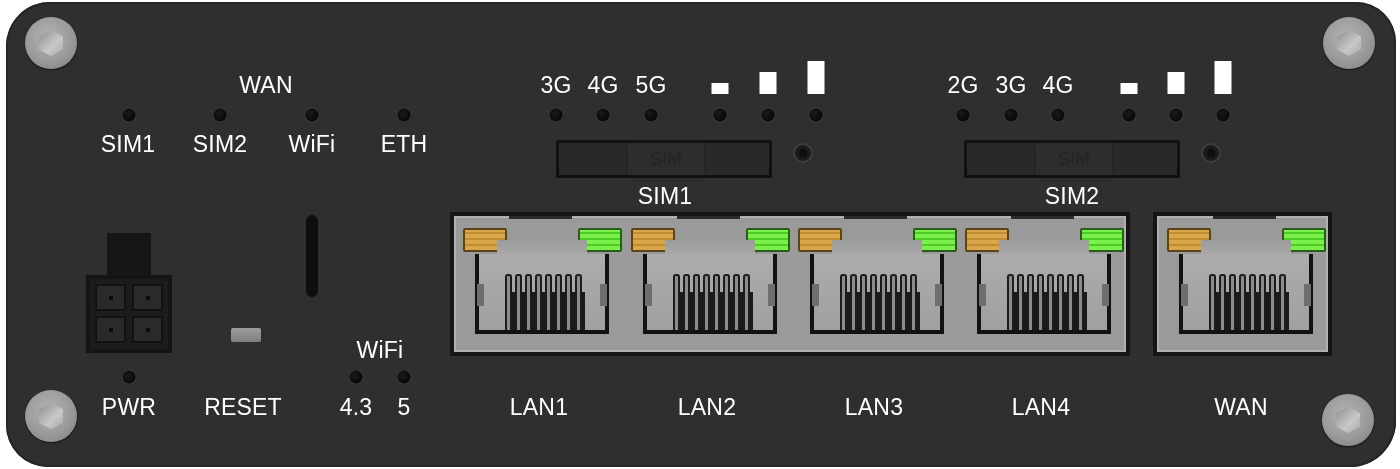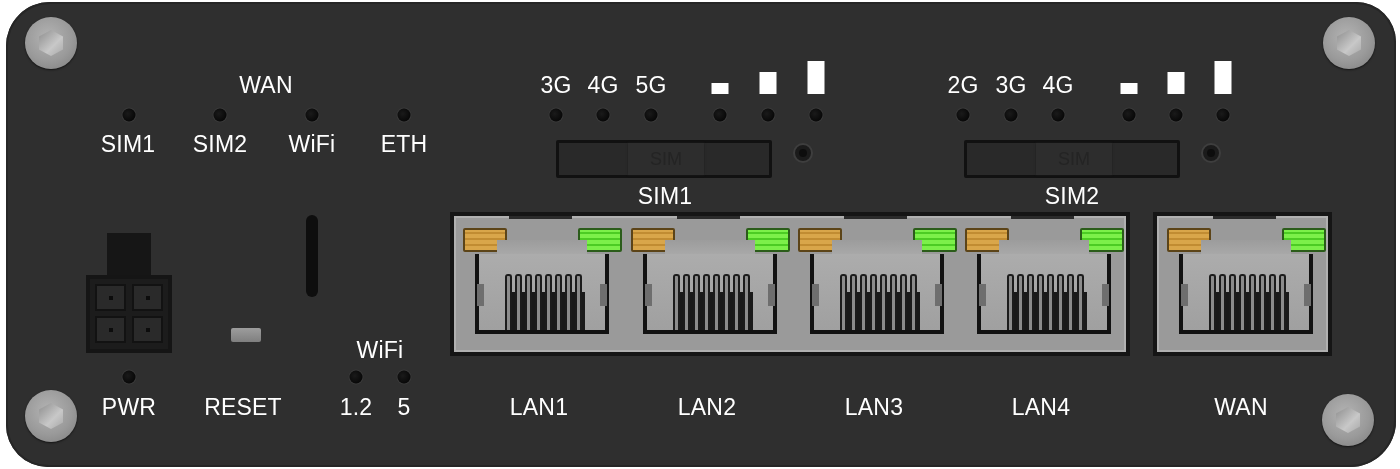--- a/index.html
+++ b/index.html
@@ -209,21 +209,21 @@
 <div class="lbl" style="left:129px;top:394px;">PWR</div>
 
 <div class="reset-btn"></div>
 <div class="lbl" style="left:243px;top:394px;">RESET</div>
 
 <div class="slot"></div>
 
 <div class="lbl" style="left:380px;top:337px;">WiFi</div>
 <div class="led" style="left:356px;top:377px;"></div>
 <div class="led" style="left:404px;top:377px;"></div>
-<div class="lbl" style="left:356px;top:394px;">1.2</div>
+<div class="lbl" style="left:356px;top:394px;">4.3</div>
 <div class="lbl" style="left:404px;top:394px;">5</div>
 
 <div class="port-bank" style="left:450px;top:212px;width:680px;height:144px;">
 
   <div class="rj45" style="left:3px;">
     <div class="topcut"></div>
     <div class="lnk-led amber" style="left:6px;"></div>
     <div class="lnk-led green" style="left:121px;"></div>
     <div class="well">
       <div class="side" style="left:-2px;"></div>

